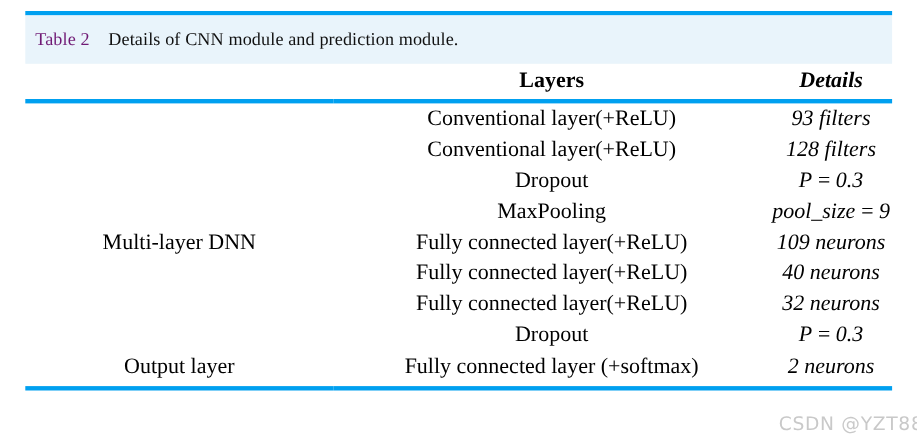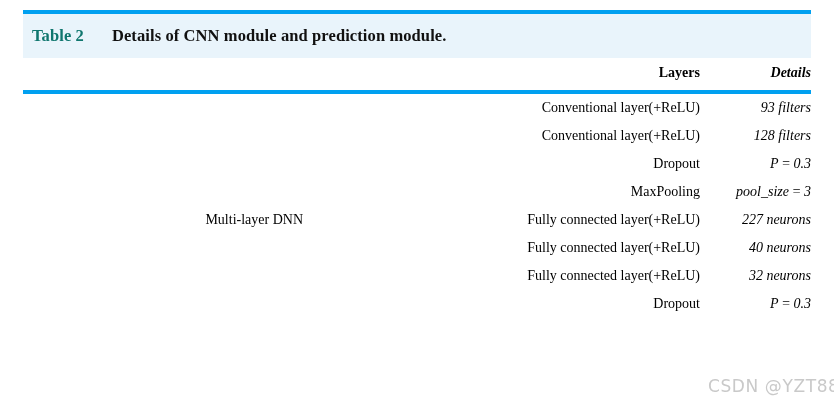--- a/index.html
+++ b/index.html
@@ -44,45 +44,45 @@
     align-items: center;
   }
   .caption-text {
     font-size: 16.5px;
     font-weight: bold;
     letter-spacing: 0.1px;
     padding-left: 9px;
     white-space: nowrap;
   }
   .caption-label {
-    color: #0f766e;
-    font-weight: bold;
+    color: #701a75;
+    font-weight: normal;
   }
   .caption-title {
     color: #111111;
-    font-weight: bold;
-    margin-left: 28px;
+    font-weight: normal;
+    margin-left: 17px;
   }
 
   
   .tbl {
     position: absolute;
     left: 0;
     top: 58px;
     width: 788px;
     border-collapse: collapse;
     table-layout: fixed;
   }
   .tbl col.c-group { width: 280px; }
   .tbl col.c-layers { width: 397px; }
   .tbl col.c-details { width: 111px; }
 
   .tbl th, .tbl td {
-    font-size: 14px;
-    text-align: right;
+    font-size: 20px;
+    text-align: center;
     vertical-align: middle;
     padding: 0;
     height: 28px;
     line-height: 28px;
     white-space: nowrap;
   }
   .tbl thead th {
     font-weight: bold;
     height: 30px;
     line-height: 30px;
@@ -159,40 +159,45 @@
         <td class="col-details eq">128 filters</td>
       </tr>
       <tr>
         <td class="col-group"></td>
         <td class="col-layers">Dropout</td>
         <td class="col-details eq">P = 0.3</td>
       </tr>
       <tr>
         <td class="col-group"></td>
         <td class="col-layers">MaxPooling</td>
-        <td class="col-details eq">pool_size = 3</td>
+        <td class="col-details eq">pool_size = 9</td>
       </tr>
       <tr>
         <td class="col-group">Multi-layer DNN</td>
         <td class="col-layers">Fully connected layer(+ReLU)</td>
-        <td class="col-details eq">227 neurons</td>
+        <td class="col-details eq">109 neurons</td>
       </tr>
       <tr>
         <td class="col-group"></td>
         <td class="col-layers">Fully connected layer(+ReLU)</td>
         <td class="col-details eq">40 neurons</td>
       </tr>
       <tr>
         <td class="col-group"></td>
         <td class="col-layers">Fully connected layer(+ReLU)</td>
         <td class="col-details eq">32 neurons</td>
       </tr>
       <tr>
         <td class="col-group"></td>
         <td class="col-layers">Dropout</td>
         <td class="col-details eq">P = 0.3</td>
       </tr>
+      <tr class="last-row">
+        <td class="col-group">Output layer</td>
+        <td class="col-layers">Fully connected layer (+softmax)</td>
+        <td class="col-details eq">2 neurons</td>
+      </tr>
     </tbody>
   </table>
 
 </div>
 
 <div class="watermark">CSDN @YZT8848</div>
 
 </body></html>

